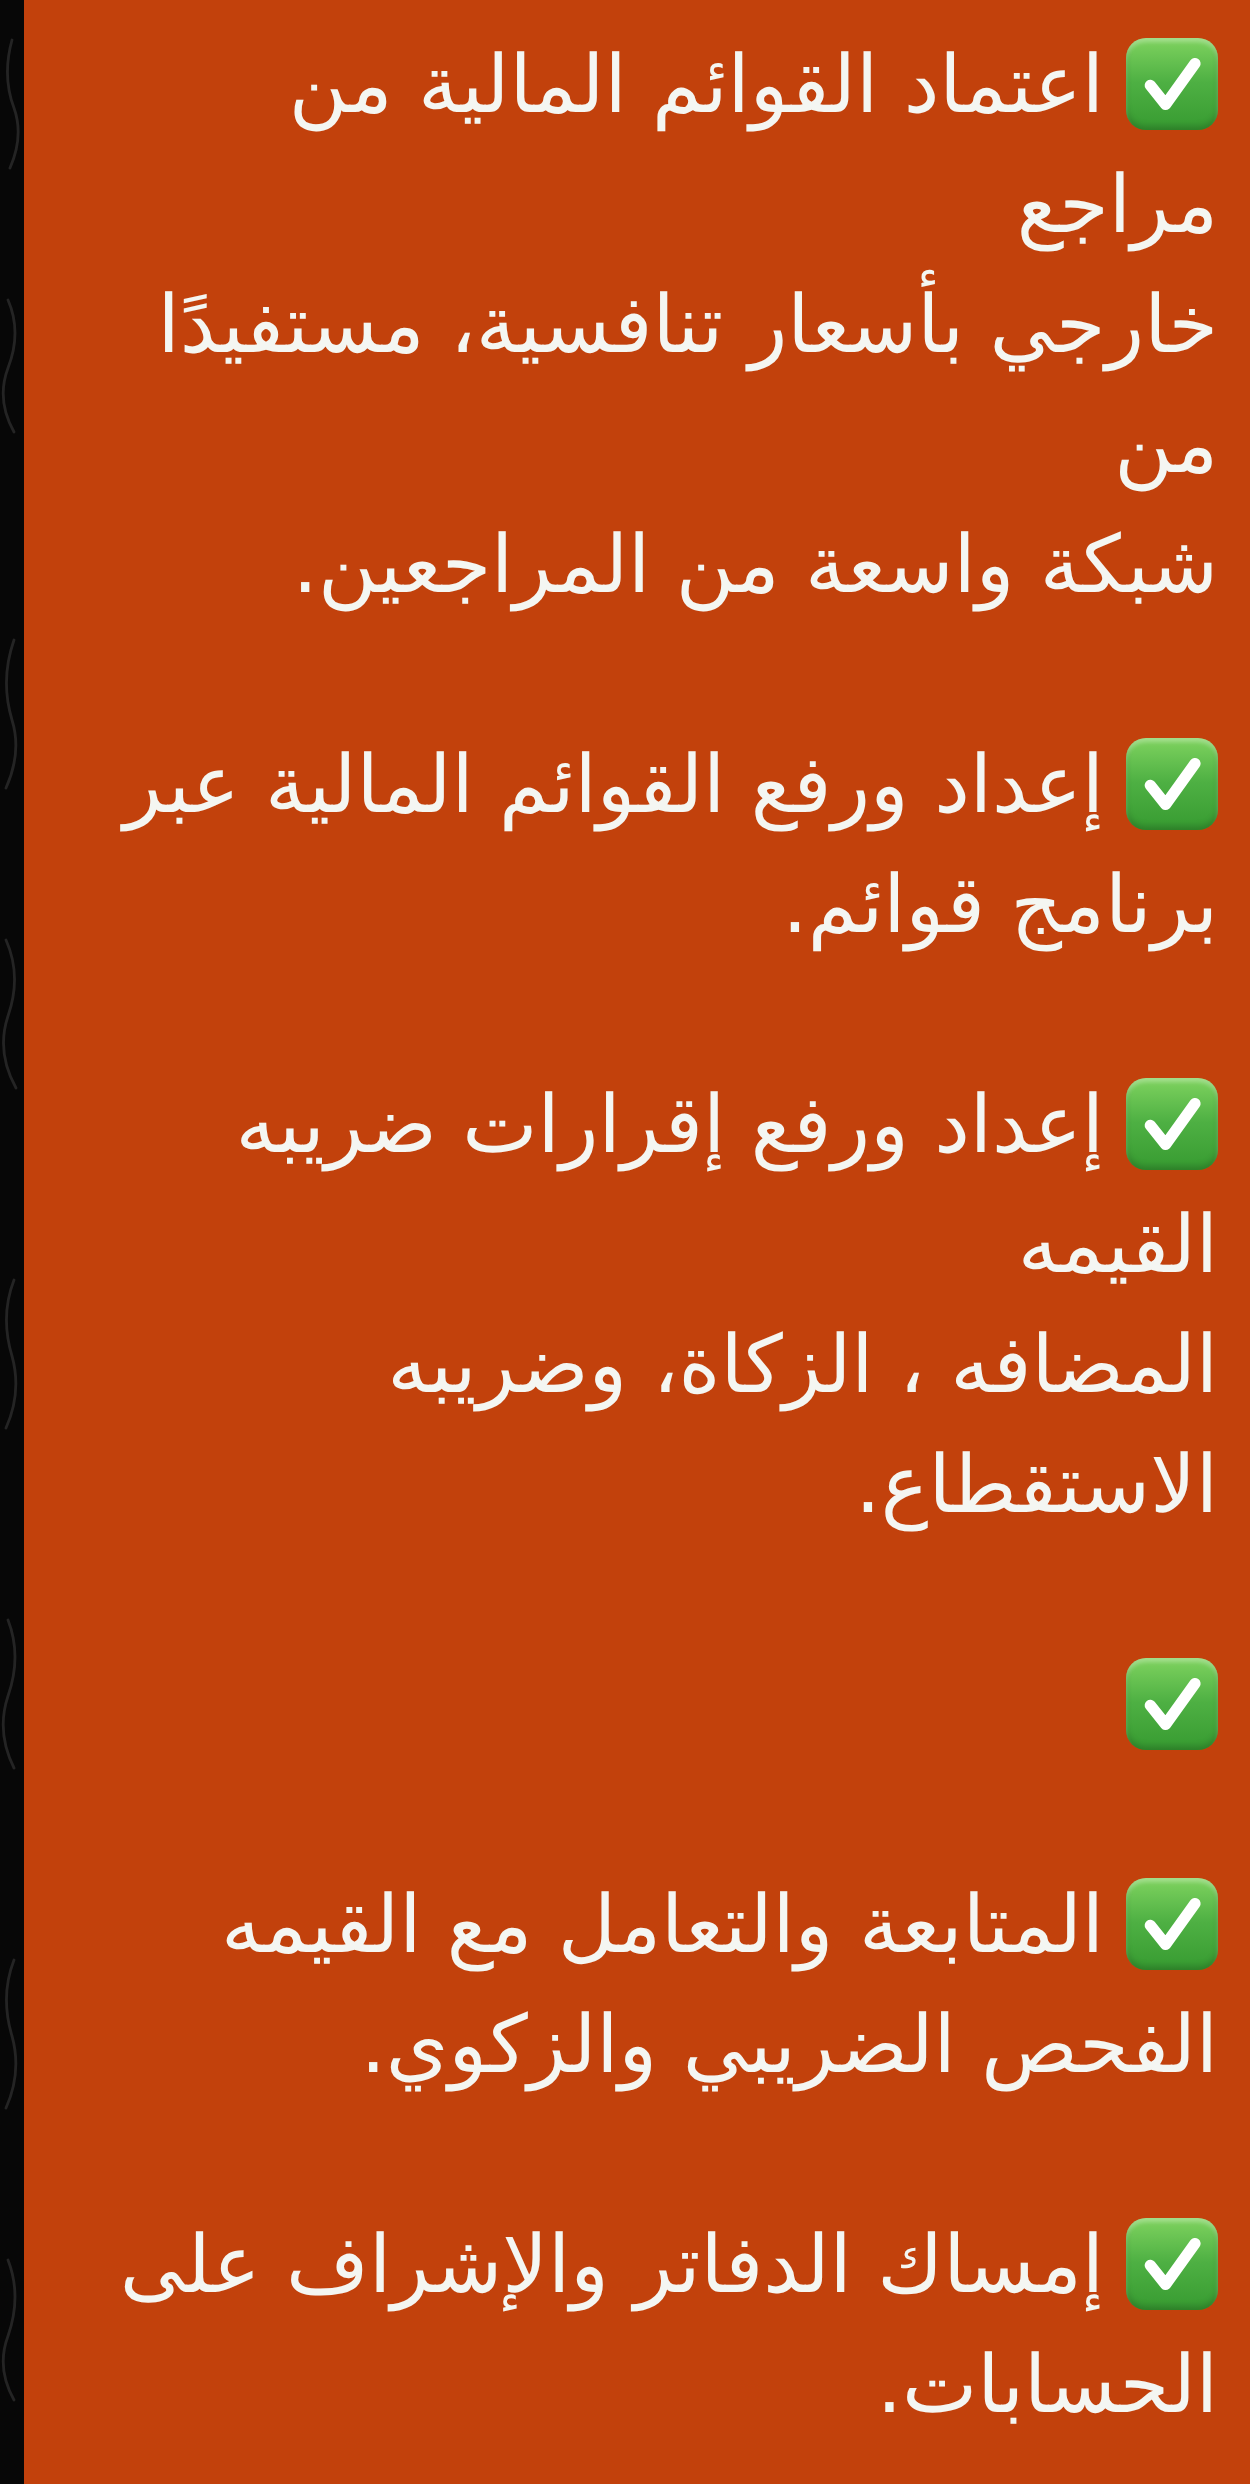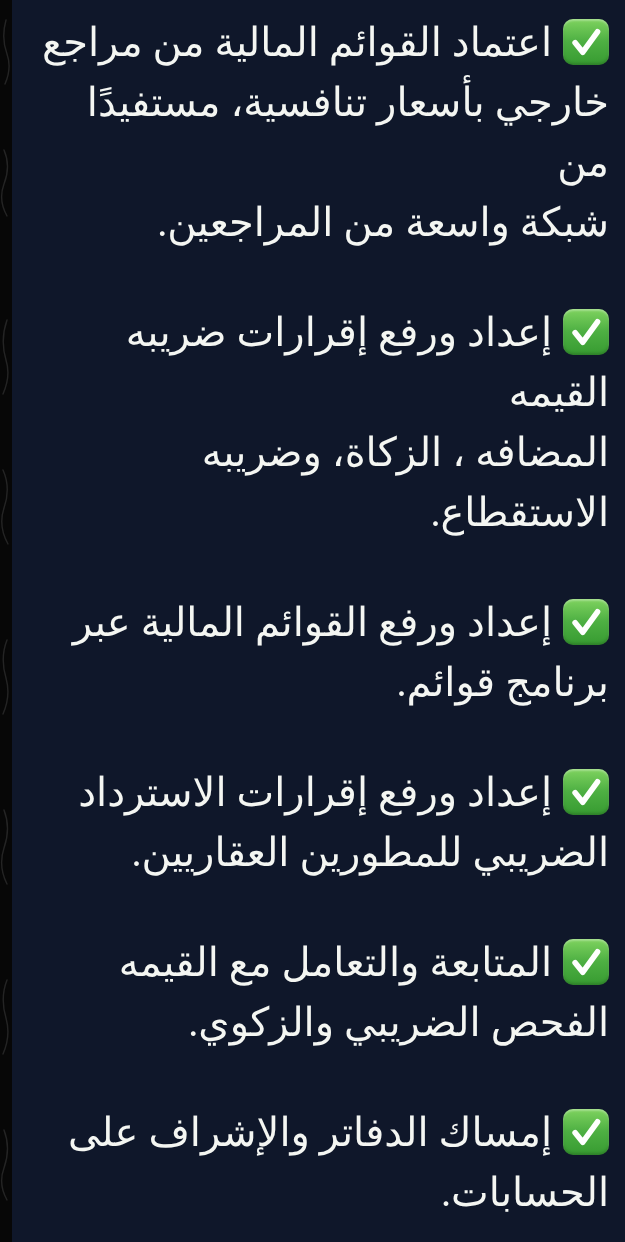--- a/index.html
+++ b/index.html
@@ -25,23 +25,22 @@
   .edge-strip svg {
     width: 100%;
     height: 100%;
     display: block;
     opacity: 0.55;
   }
   
   .canvas {
     position: absolute;
     left: 12px; top: 0; right: 0; bottom: 0;
-    background: #0f172a;
+    background: #c2410c;
     z-index: 1;
-    font-family: Liberation Serif, serif;
   }
   .content {
     direction: rtl;
     text-align: right;
     padding: 13px 16px 0 28px;
     color: #F4F6F2;
   }
   .item {
     margin: 0 0 50px 0;
     font-size: 40px;
@@ -93,36 +92,35 @@
       <span class="check"><svg viewBox="0 0 36 36">
             <path d="M9.5 18.5 L15.5 26 L27 10" fill="none" stroke="#FFFFFF" stroke-width="4.4" stroke-linecap="round" stroke-linejoin="round"></path>
           </svg></span><span class="txt">اعتماد القوائم المالية من مراجع
 خارجي بأسعار تنافسية، مستفيدًا من
 شبكة واسعة من المراجعين.</span>
     </div>
 
     <div class="item">
       <span class="check"><svg viewBox="0 0 36 36">
             <path d="M9.5 18.5 L15.5 26 L27 10" fill="none" stroke="#FFFFFF" stroke-width="4.4" stroke-linecap="round" stroke-linejoin="round"></path>
+          </svg></span><span class="txt">إعداد ورفع القوائم المالية عبر
+برنامج قوائم.</span>
+    </div>
+
+    <div class="item">
+      <span class="check"><svg viewBox="0 0 36 36">
+            <path d="M9.5 18.5 L15.5 26 L27 10" fill="none" stroke="#FFFFFF" stroke-width="4.4" stroke-linecap="round" stroke-linejoin="round"></path>
           </svg></span><span class="txt">إعداد ورفع إقرارات ضريبه القيمه
 المضافه ، الزكاة، وضريبه الاستقطاع.</span>
     </div>
 
     <div class="item">
       <span class="check"><svg viewBox="0 0 36 36">
             <path d="M9.5 18.5 L15.5 26 L27 10" fill="none" stroke="#FFFFFF" stroke-width="4.4" stroke-linecap="round" stroke-linejoin="round"></path>
-          </svg></span><span class="txt">إعداد ورفع القوائم المالية عبر
-برنامج قوائم.</span>
-    </div>
-
-    <div class="item">
-      <span class="check"><svg viewBox="0 0 36 36">
-            <path d="M9.5 18.5 L15.5 26 L27 10" fill="none" stroke="#FFFFFF" stroke-width="4.4" stroke-linecap="round" stroke-linejoin="round"></path>
-          </svg></span><span class="txt">إعداد ورفع إقرارات الاسترداد
-الضريبي للمطورين العقاريين.</span>
+          </svg></span>
     </div>
 
     <div class="item">
       <span class="check"><svg viewBox="0 0 36 36">
             <path d="M9.5 18.5 L15.5 26 L27 10" fill="none" stroke="#FFFFFF" stroke-width="4.4" stroke-linecap="round" stroke-linejoin="round"></path>
           </svg></span><span class="txt">المتابعة والتعامل مع القيمه
 الفحص الضريبي والزكوي.</span>
     </div>
 
     <div class="item">

